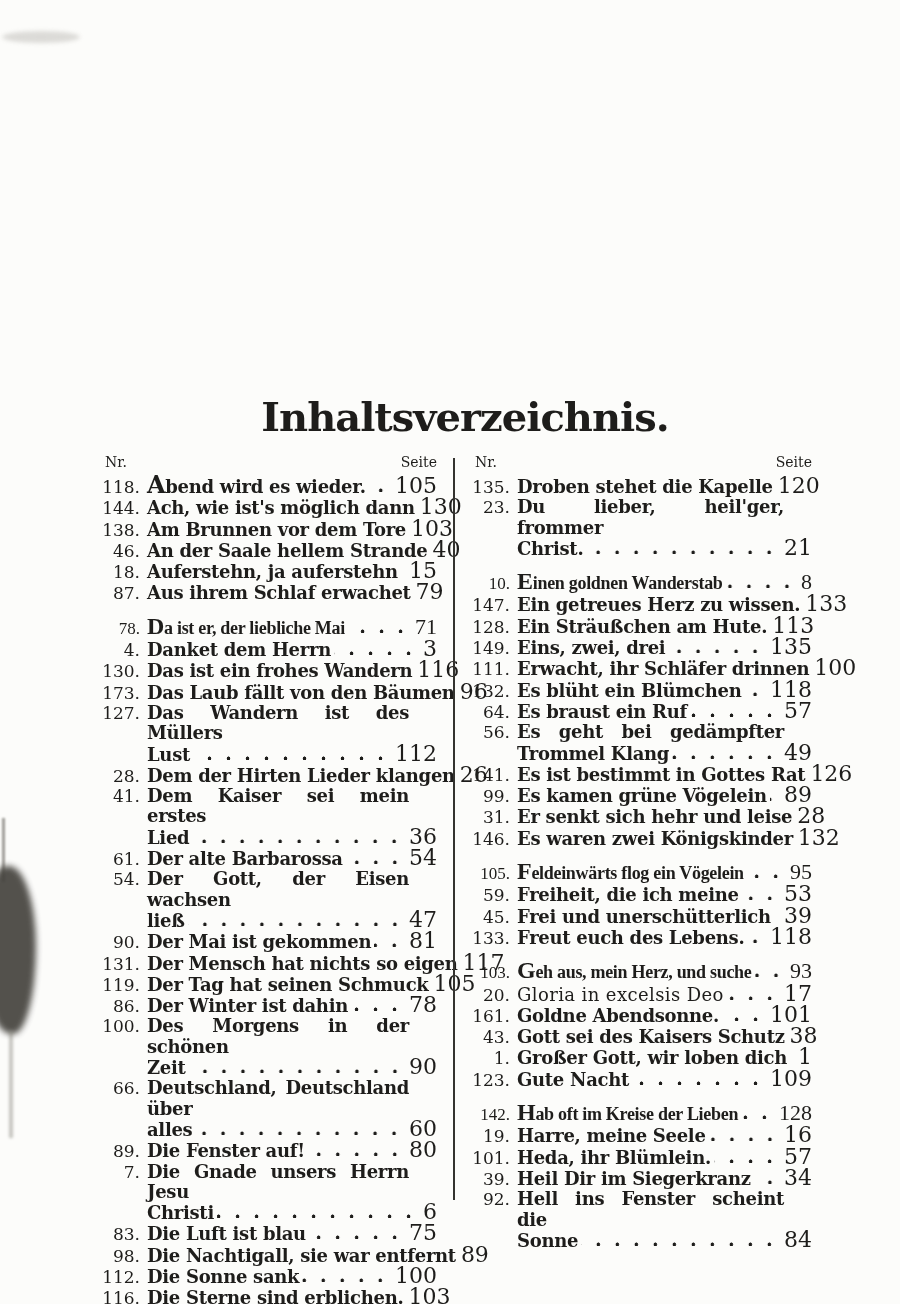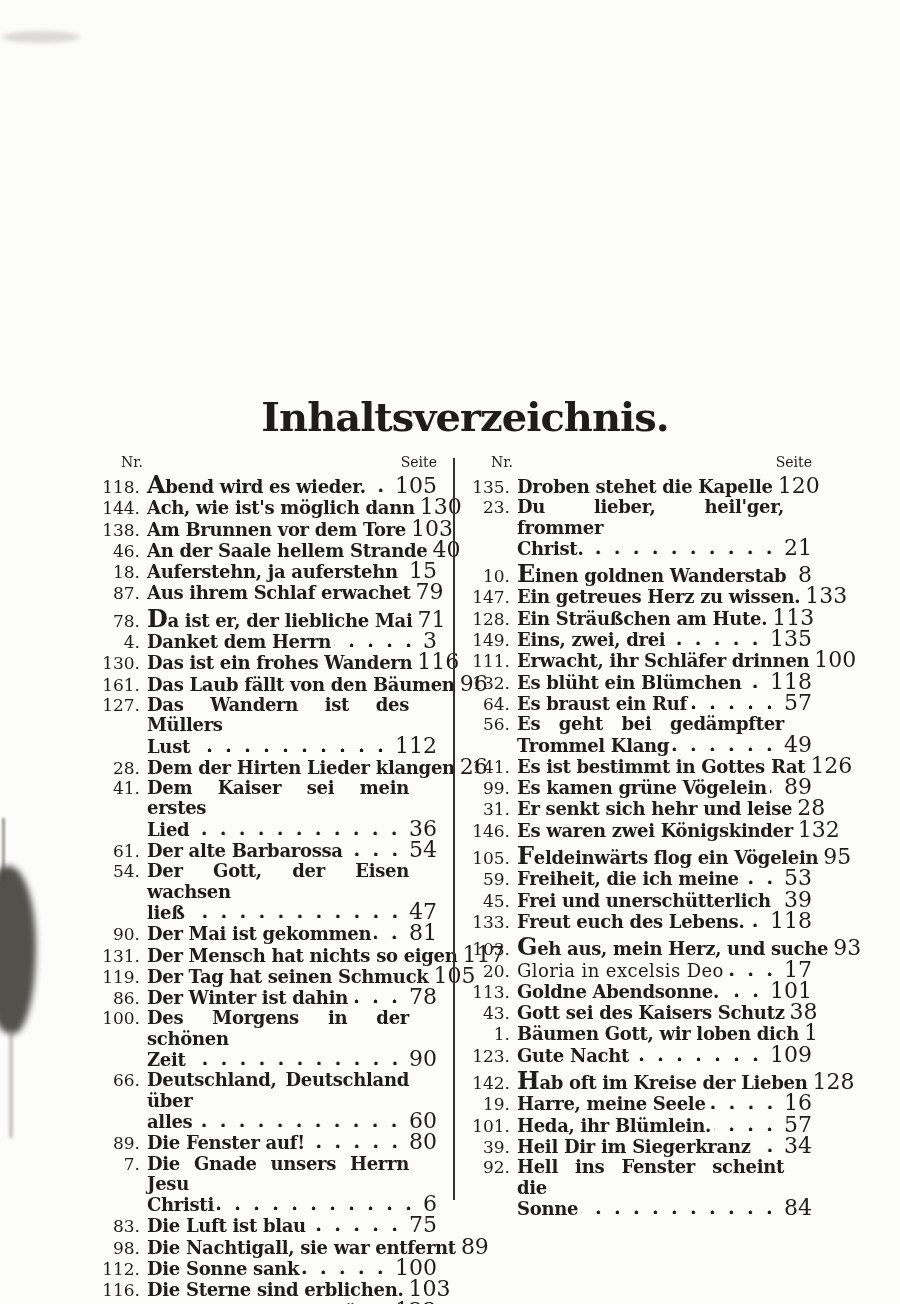--- a/index.html
+++ b/index.html
@@ -20,29 +20,28 @@
   .toc-col {
     position:absolute; top:452px;
     font-size:18px; font-weight:bold; line-height:20.3px;
   }
   .toc-col.left  { left:98px;  width:339px; }
   .toc-col.right { left:468px; width:344px; }
   .col-head {
     display:flex; justify-content:space-between;
     font-weight:normal; font-size:14px; height:24px;
     align-items:flex-start;
-    margin-left:16px;
   }
   .col-head .nr-label { padding-left:7px; }
   .divider {
     position:absolute; left:453px; top:458px;
     width:2px; height:742px; background:#34332f;
   }
   .entry { }
-  .entry.gap { margin-top:6px; }
+  .entry.gap { margin-top:13px;font-family:Liberation Serif, serif; }
   .line { display:flex; align-items:baseline; }
   .nr {
     flex:none; width:42px; text-align:right; padding-right:7px;
     font-weight:normal; font-size:17px;
   }
   .txt { flex:none; white-space:pre; letter-spacing:-0.3px; }
   .txt.spread {
     flex:1; white-space:normal;
     text-align:justify; text-align-last:justify;
     padding-right:28px;
@@ -161,21 +160,21 @@
       <div class="entry">
         <div class="line">
           <span class="nr">130.</span>
           <span class="txt">Das ist ein frohes Wandern</span>
           <span class="leader"></span>
           <span class="pg">116</span>
         </div>
       </div>
       <div class="entry">
         <div class="line">
-          <span class="nr">161.</span>
+          <span class="nr">173.</span>
           <span class="txt">Das Laub fällt von den Bäumen</span>
           <span class="leader"></span>
           <span class="pg">96</span>
         </div>
       </div>
       <div class="entry">
         <div class="line">
           <span class="nr">127.</span>
           <span class="txt spread">Das Wandern ist des Müllers</span>
         </div>
@@ -524,38 +523,38 @@
       <div class="entry">
         <div class="line">
           <span class="nr">20.</span>
           <span class="txt roman">Gloria in excelsis Deo</span>
           <span class="leader"></span>
           <span class="pg">17</span>
         </div>
       </div>
       <div class="entry">
         <div class="line">
-          <span class="nr">113.</span>
+          <span class="nr">161.</span>
           <span class="txt">Goldne Abendsonne.</span>
           <span class="leader"></span>
           <span class="pg">101</span>
         </div>
       </div>
       <div class="entry">
         <div class="line">
           <span class="nr">43.</span>
           <span class="txt">Gott sei des Kaisers Schutz</span>
           <span class="leader"></span>
           <span class="pg">38</span>
         </div>
       </div>
       <div class="entry">
         <div class="line">
           <span class="nr">1.</span>
-          <span class="txt">Bäumen Gott, wir loben dich</span>
+          <span class="txt">Großer Gott, wir loben dich</span>
           <span class="leader"></span>
           <span class="pg">1</span>
         </div>
       </div>
       <div class="entry">
         <div class="line">
           <span class="nr">123.</span>
           <span class="txt">Gute Nacht</span>
           <span class="leader"></span>
           <span class="pg">109</span>

